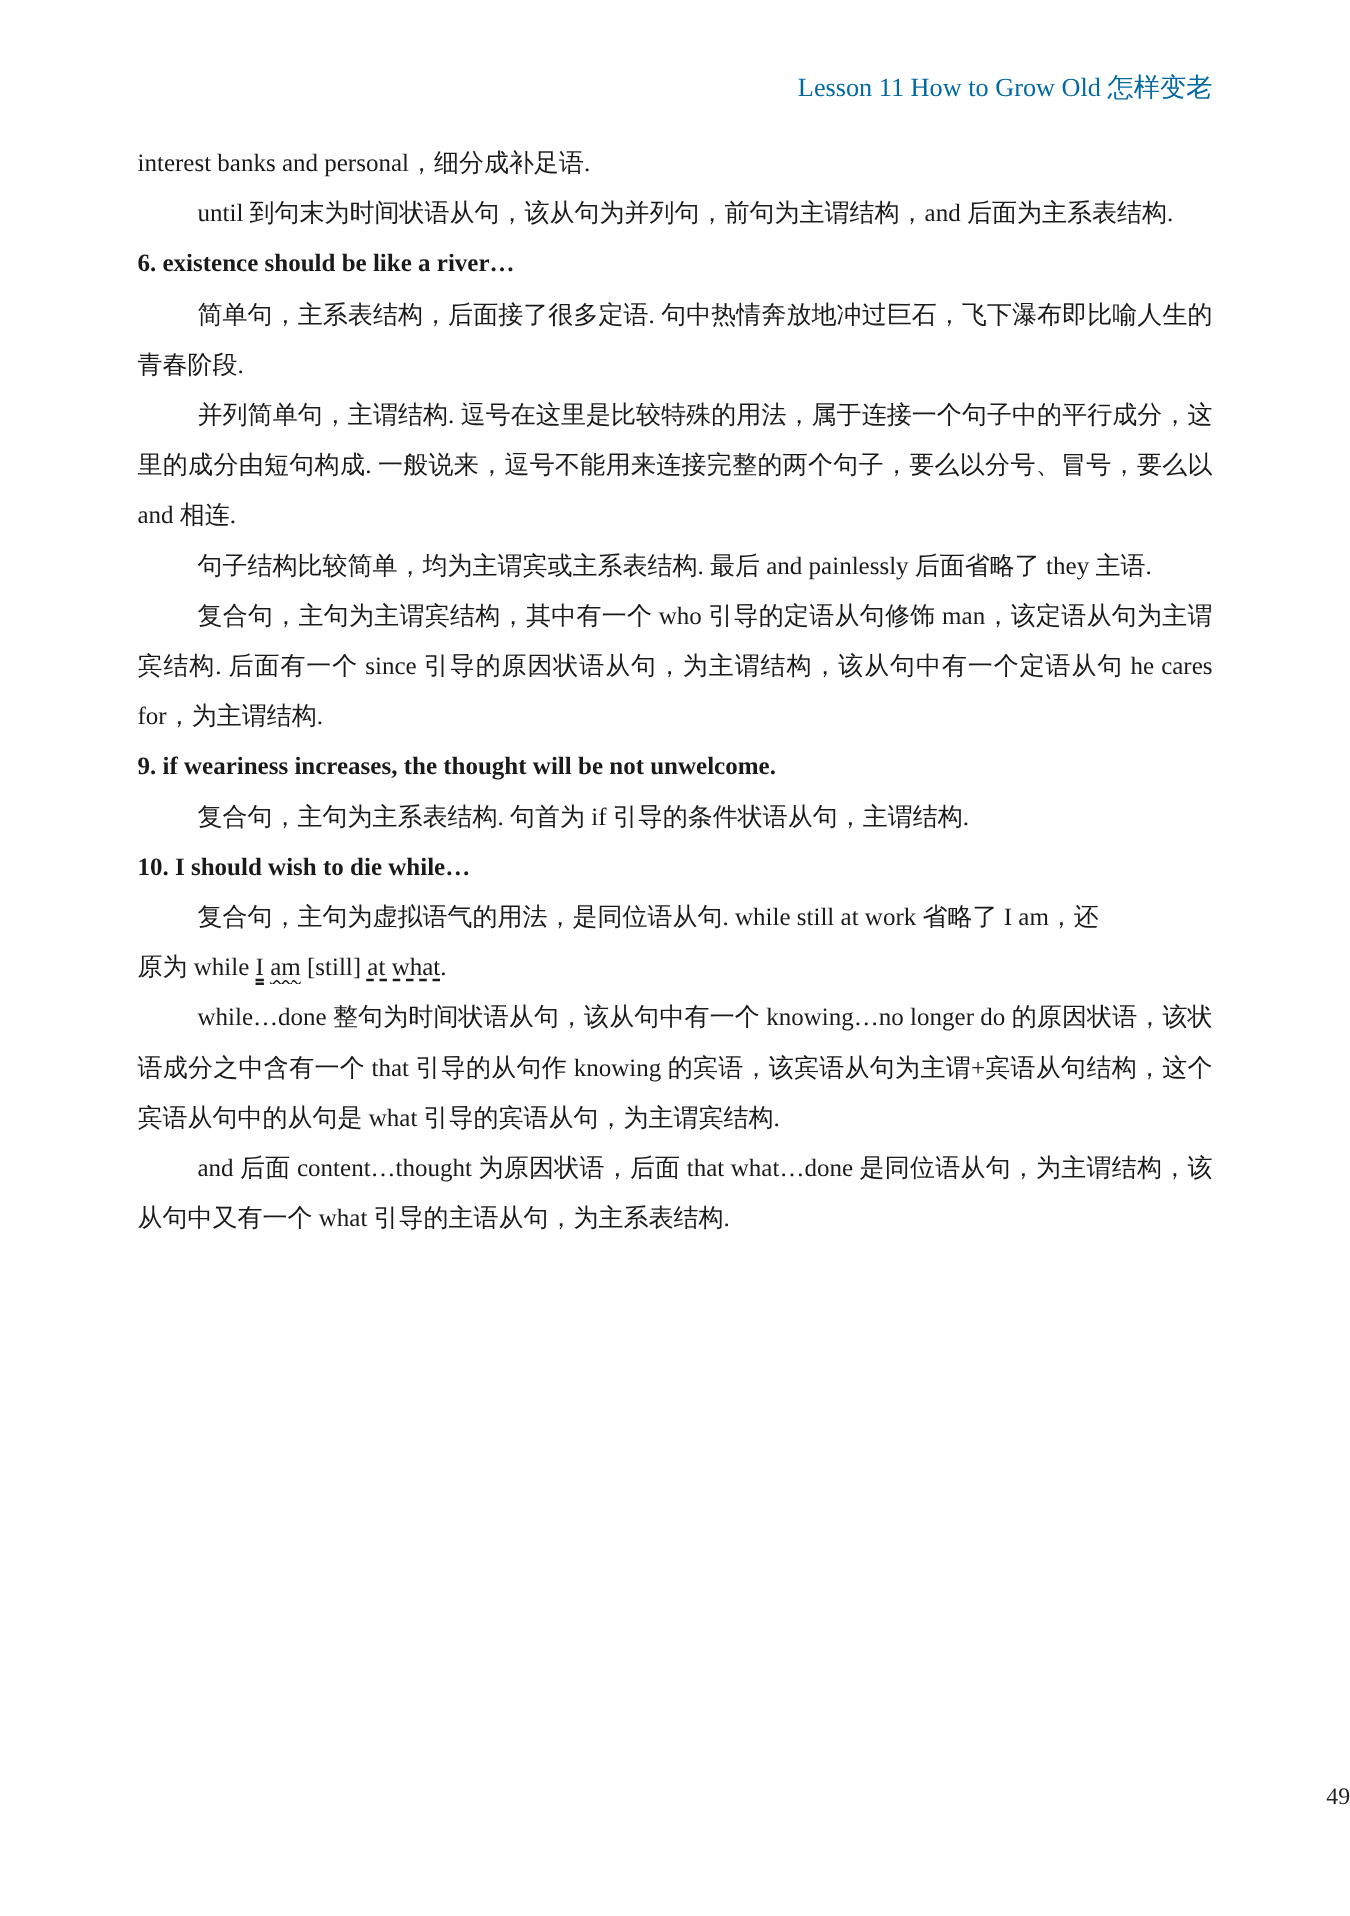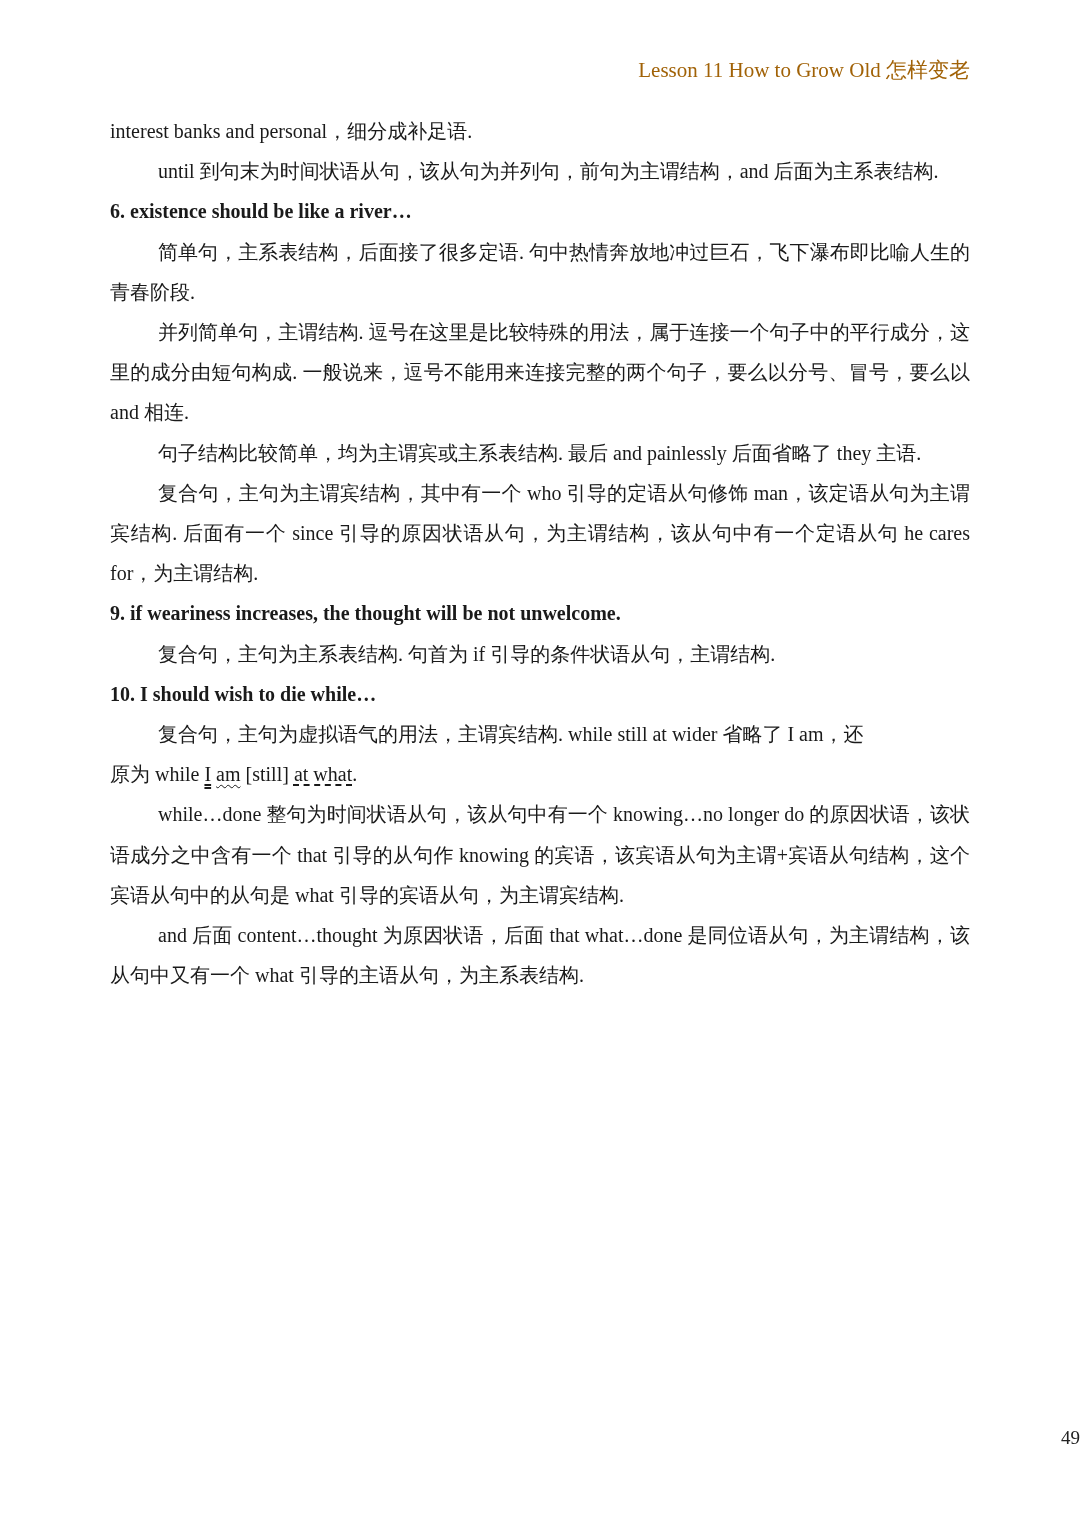--- a/index.html
+++ b/index.html
@@ -14,21 +14,21 @@
       overflow: hidden;
       font-family: "Liberation Serif", "DejaVu Serif", serif;
       color: #1a1a1a;
     }
     .header {
       position: absolute;
       top: 56px;
       right: 110px;
       font-size: 21px;
       letter-spacing: 0px;
-      color: #a16207;
+      color: #0369a1;
     }
     .content {
       position: absolute;
       top: 111px;
       left: 110px;
       width: 860px;
       font-size: 20px;
       line-height: 40.2px;
     }
     .p {
@@ -73,20 +73,20 @@
   <p class="p indent">并列简单句，主谓结构. 逗号在这里是比较特殊的用法，属于连接一个句子中的平行成分，这里的成分由短句构成. 一般说来，逗号不能用来连接完整的两个句子，要么以分号、冒号，要么以 and 相连.</p>
   <p class="p indent">句子结构比较简单，均为主谓宾或主系表结构. 最后 and painlessly 后面省略了 they 主语.</p>
 
   <p class="p indent">复合句，主句为主谓宾结构，其中有一个 who 引导的定语从句修饰 man，该定语从句为主谓宾结构. 后面有一个 since 引导的原因状语从句，为主谓结构，该从句中有一个定语从句 he cares for，为主谓结构.</p>
 
   <p class="item-title">9. if weariness increases, the thought will be not unwelcome.</p>
   <p class="p indent">复合句，主句为主系表结构. 句首为 if 引导的条件状语从句，主谓结构.</p>
 
   <p class="item-title">10. I should wish to die while…</p>
   <p class="p indent">
-    <span>复合句，主句为虚拟语气的用法，主谓宾结构. while still at wider 省略了 I am，还</span><br>
+    <span>复合句，主句为虚拟语气的用法，是同位语从句. while still at work 省略了 I am，还</span><br>
     <span style="display:inline-block;text-indent:0"><span>原为 while </span><span class="u-double">I</span><span> </span><span class="u-wavy">am</span><span> [still] </span><span class="u-dashed">at what</span><span>.</span></span>
   </p>
   <p class="p indent">while…done 整句为时间状语从句，该从句中有一个 knowing…no longer do 的原因状语，该状语成分之中含有一个 that 引导的从句作 knowing 的宾语，该宾语从句为主谓+宾语从句结构，这个宾语从句中的从句是 what 引导的宾语从句，为主谓宾结构.</p>
   <p class="p indent">and 后面 content…thought 为原因状语，后面 that what…done 是同位语从句，为主谓结构，该从句中又有一个 what 引导的主语从句，为主系表结构.</p>
 </div>
 
 <div class="page-number">49</div>
 
 </body></html>

